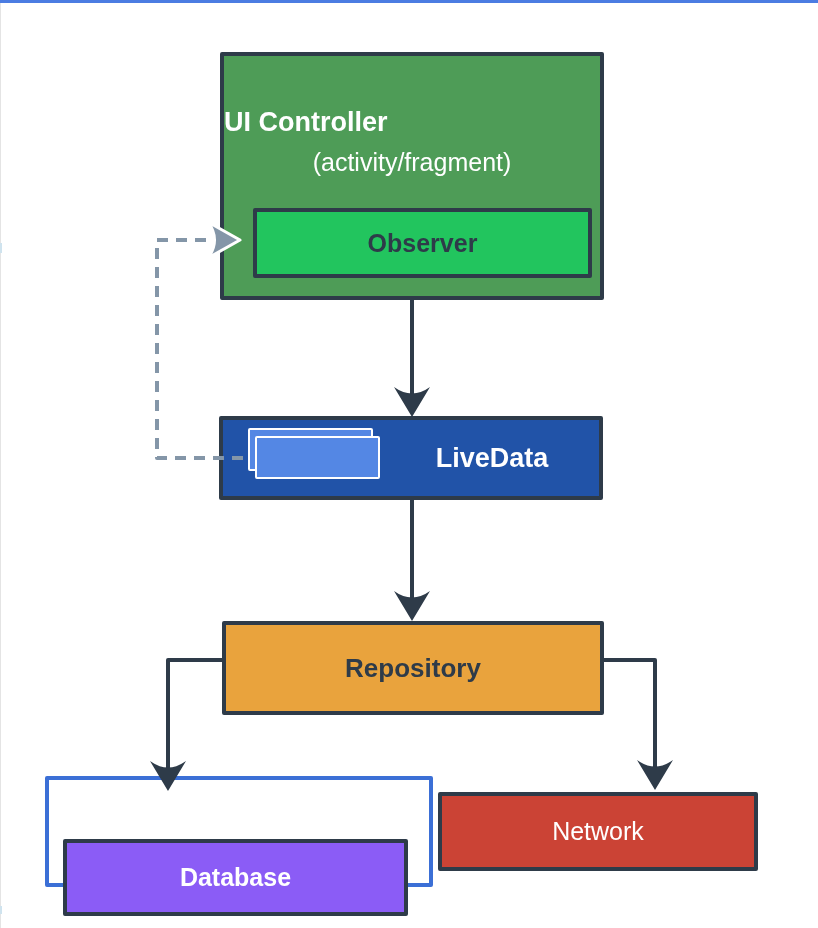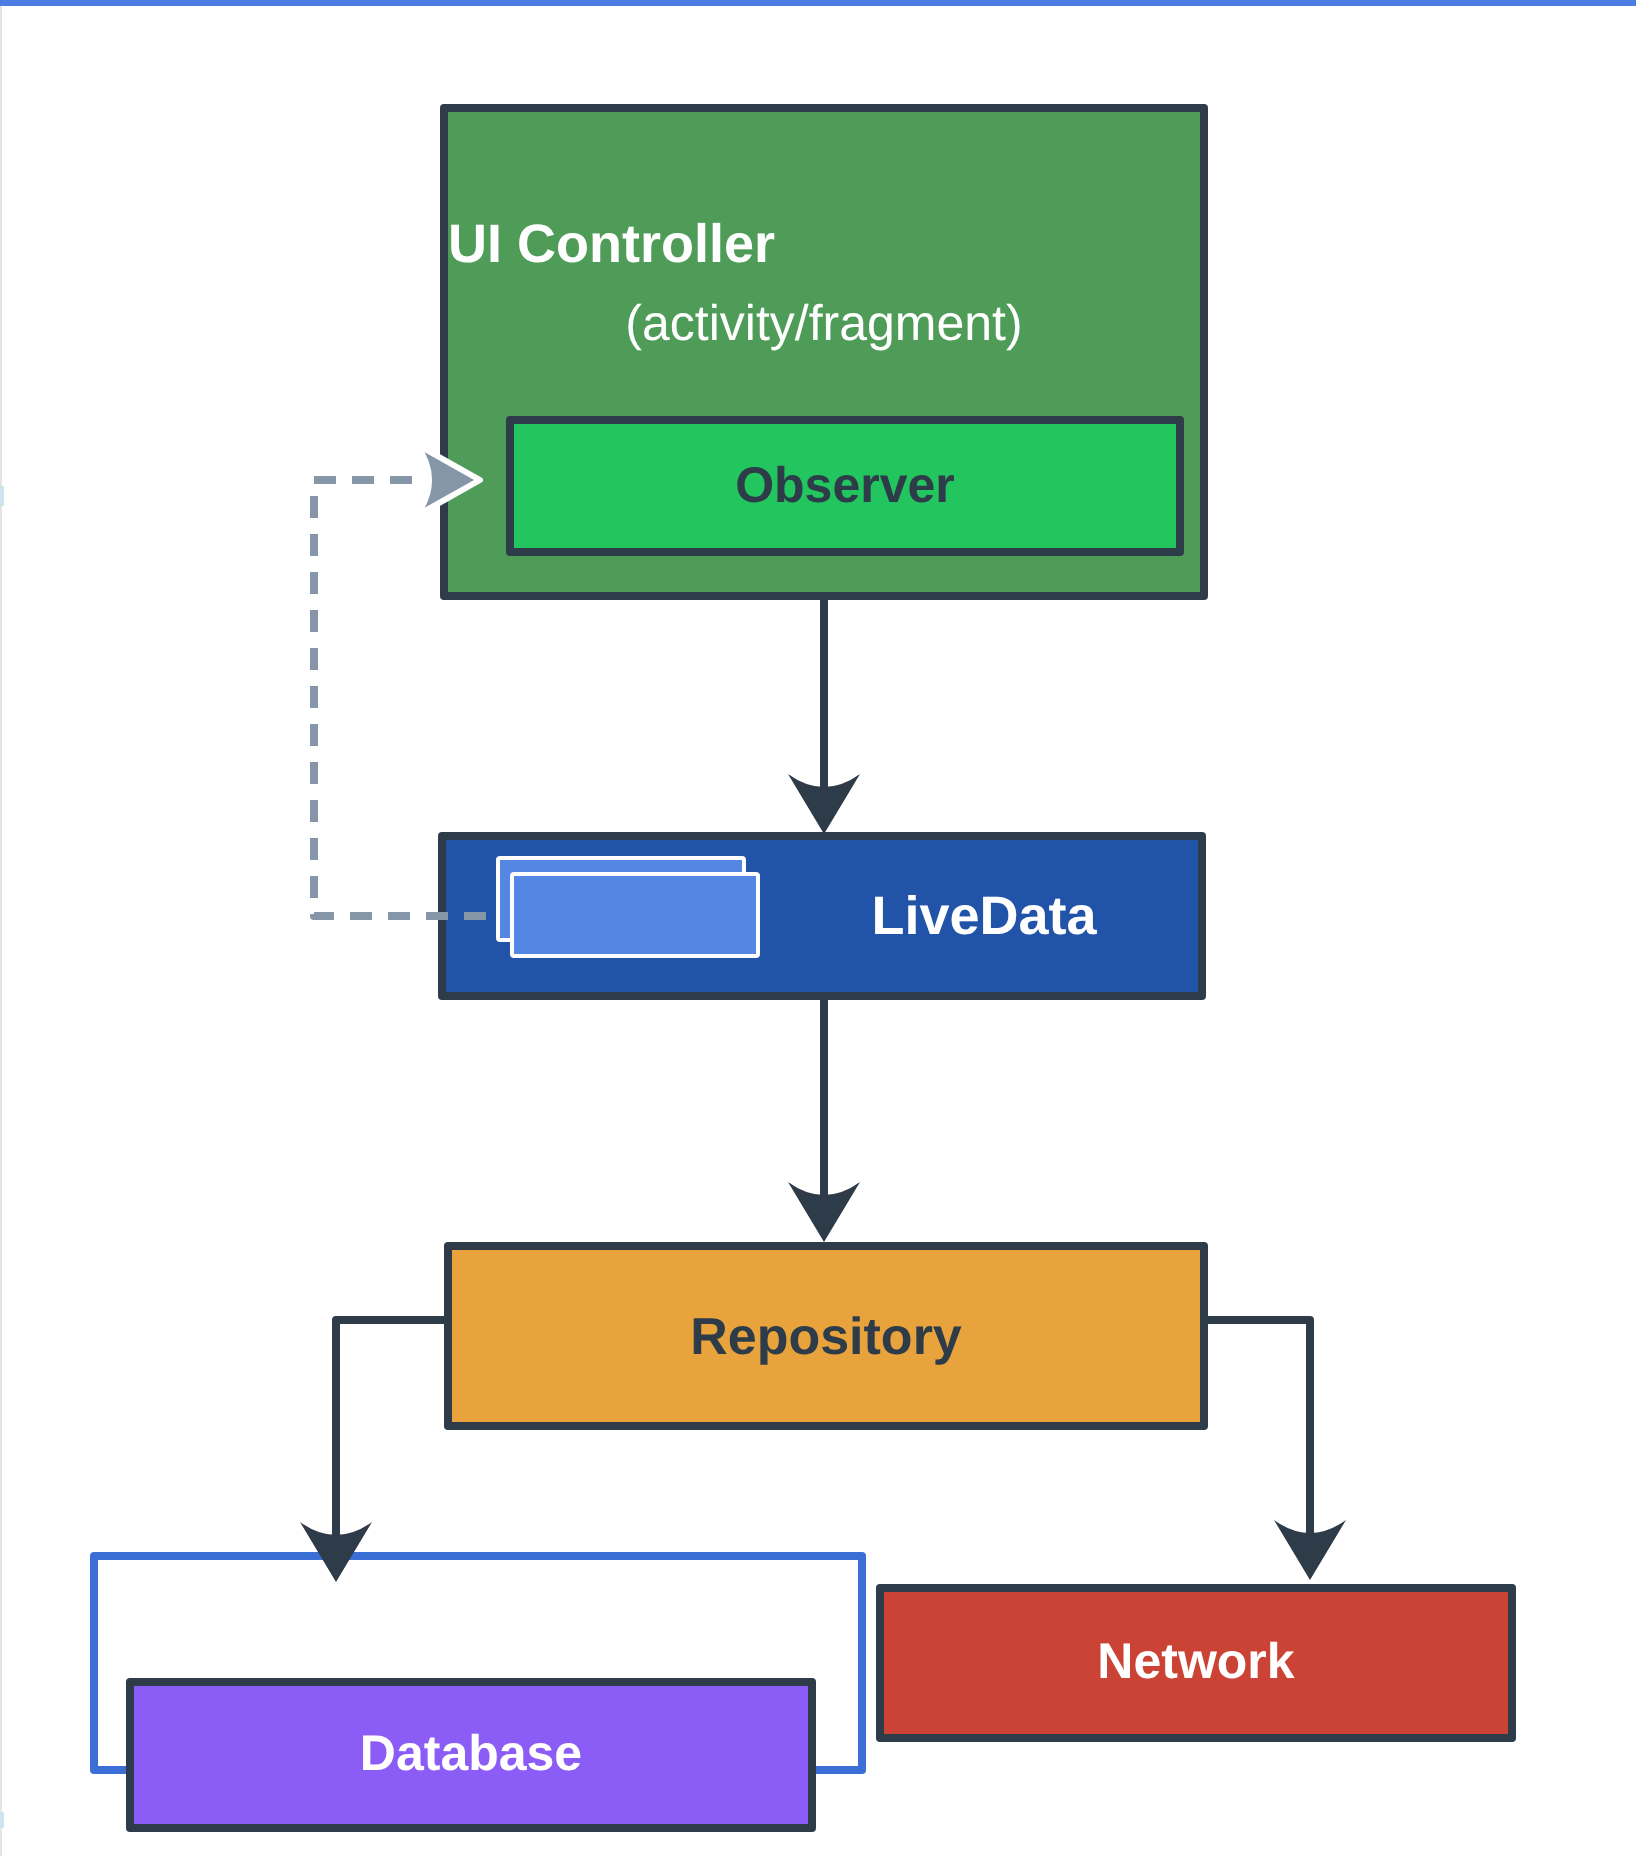--- a/index.html
+++ b/index.html
@@ -37,21 +37,21 @@
   .ld-front{left:39px;top:24px;color:#ffffff;font-size:21px;font-weight:600;}
 
   .repository{left:222px;top:621px;width:382px;height:94px;background:#e9a33d;
     color:#2e3b49;font-size:26px;font-weight:700;}
 
   .db-highlight{position:absolute;left:45px;top:776px;width:388px;height:111px;
     box-sizing:border-box;border:4px solid #3b6fd6;border-radius:2px;background:transparent;}
   .database{left:63px;top:794px;width:345px;height:77px;background:#8b5cf6;
     color:#ffffff;font-size:25px;font-weight:600;margin-top:45px;}
   .network{left:438px;top:792px;width:320px;height:79px;background:#cb4335;
-    color:#ffffff;font-size:25px;font-weight:700;}
+    color:#ffffff;font-size:25px;font-weight:400;}
 
   svg.overlay{position:absolute;left:0;top:0;width:818px;height:928px;
     z-index:6;pointer-events:none;}
   .node, .db-highlight{z-index:2;}
 </style>
 </head>
 <body>
 
 <div id="stage">
 

